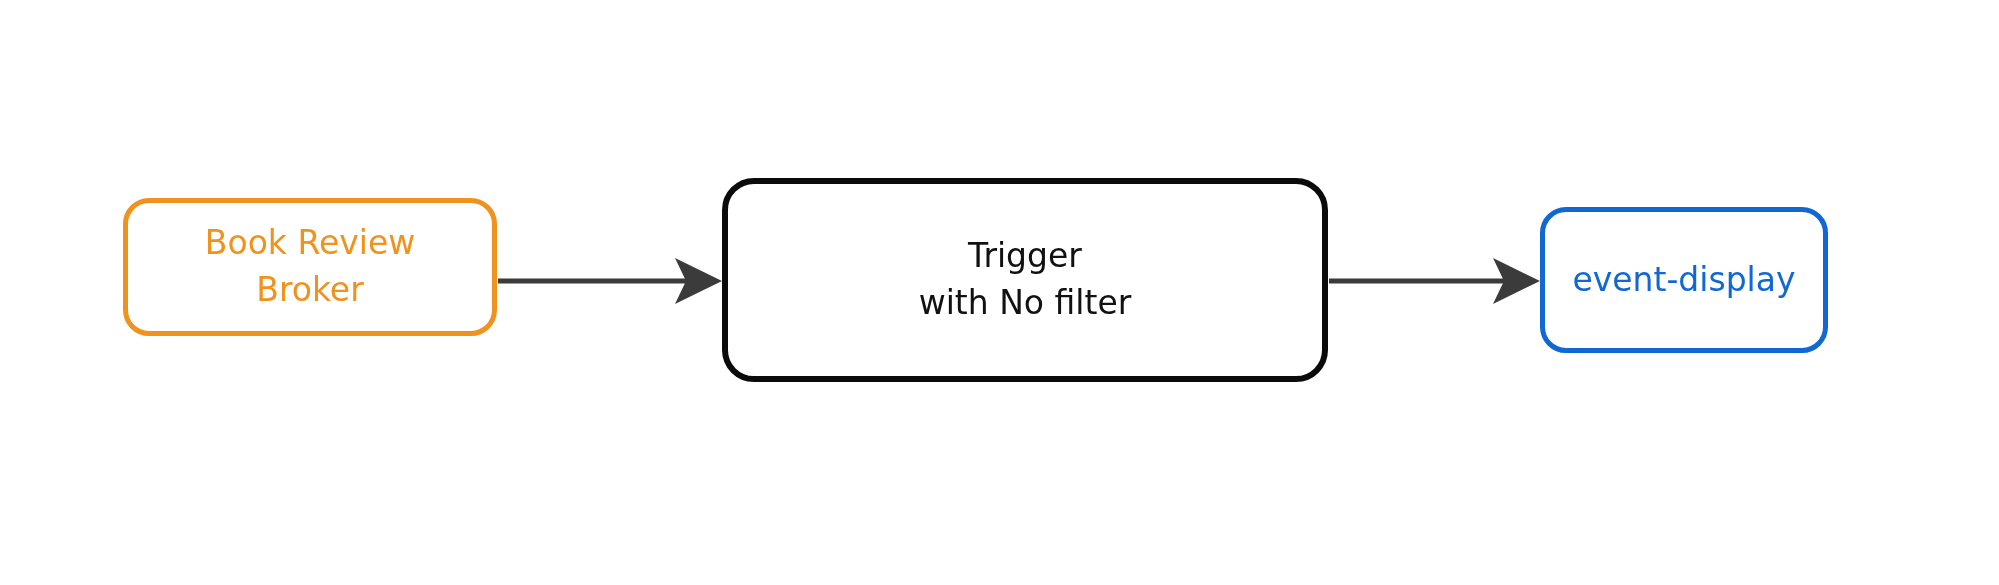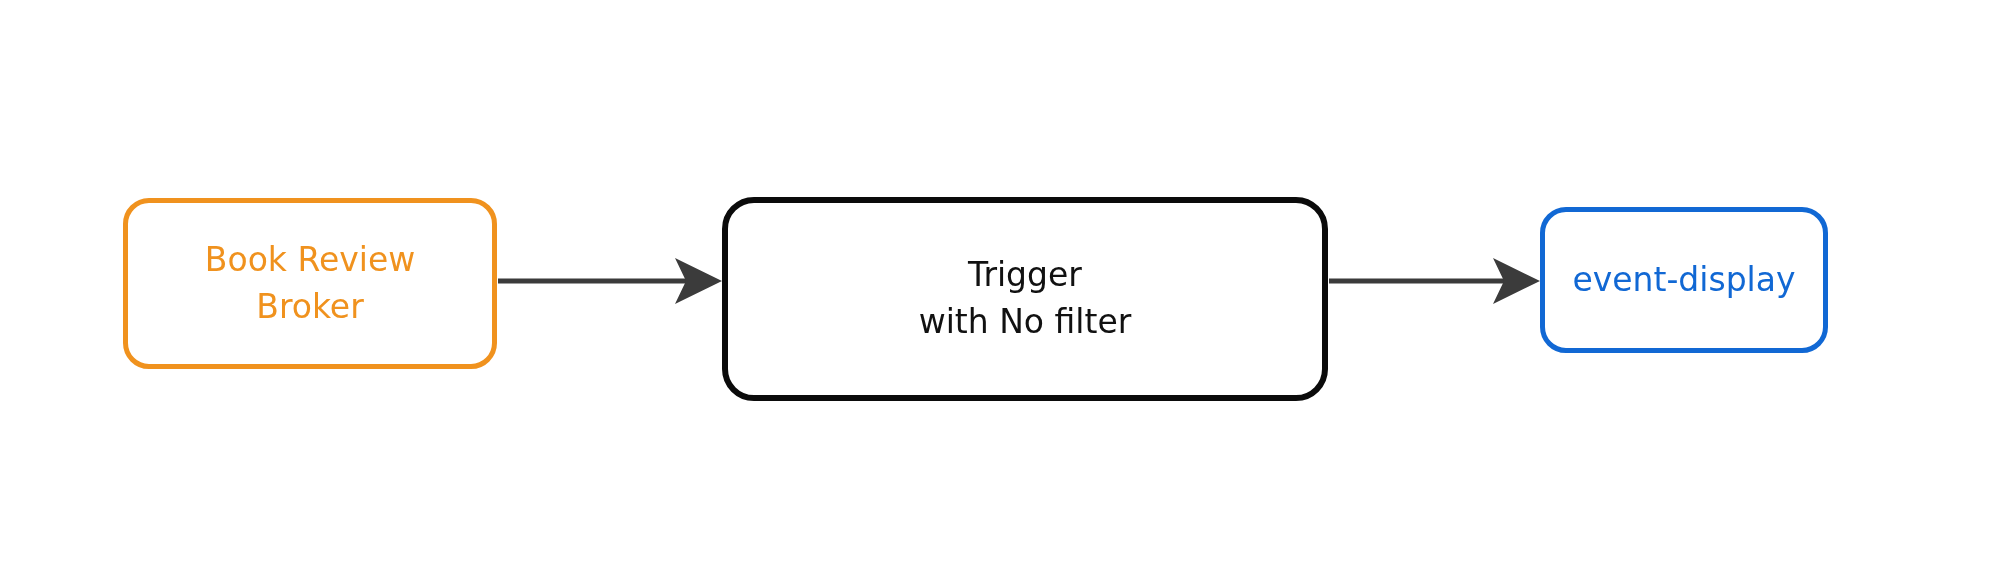--- a/index.html
+++ b/index.html
@@ -30,38 +30,37 @@
   .node-label {
     line-height: 1.42;
     white-space: pre;
   }
 
   
   #node-broker {
     left: 123px;
     top: 198px;
     width: 374px;
-    height: 171px;
+    height: 138px;
     border: 5px solid #f0921e;
     border-radius: 26px;
   }
   #node-broker .node-label {
     color: #f0921e;
     font-size: 33px;
   }
 
   
   #node-trigger {
     left: 722px;
     top: 178px;
     width: 606px;
     height: 204px;
     border: 6px solid #0b0b0b;
     border-radius: 32px;
-    margin-top: 19px;
   }
   #node-trigger .node-label {
     color: #111111;
     font-size: 33px;
   }
 
   
   #node-sink {
     left: 1540px;
     top: 207px;

